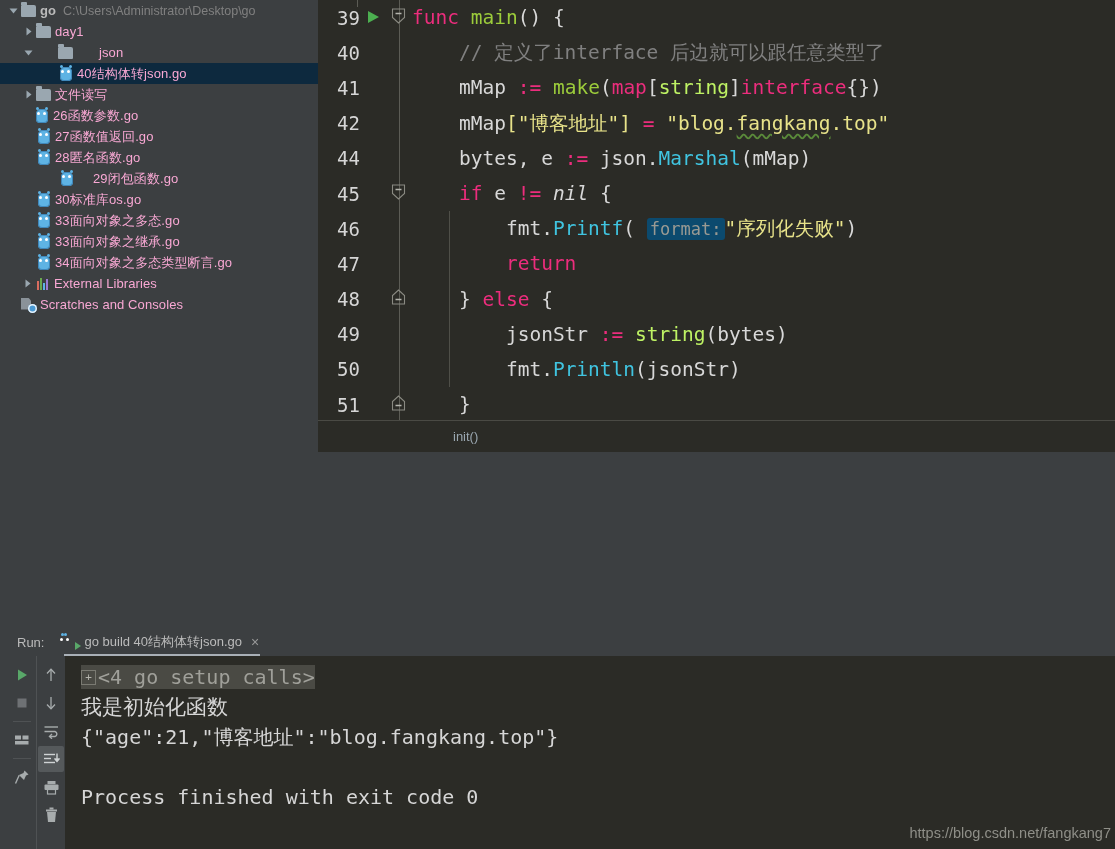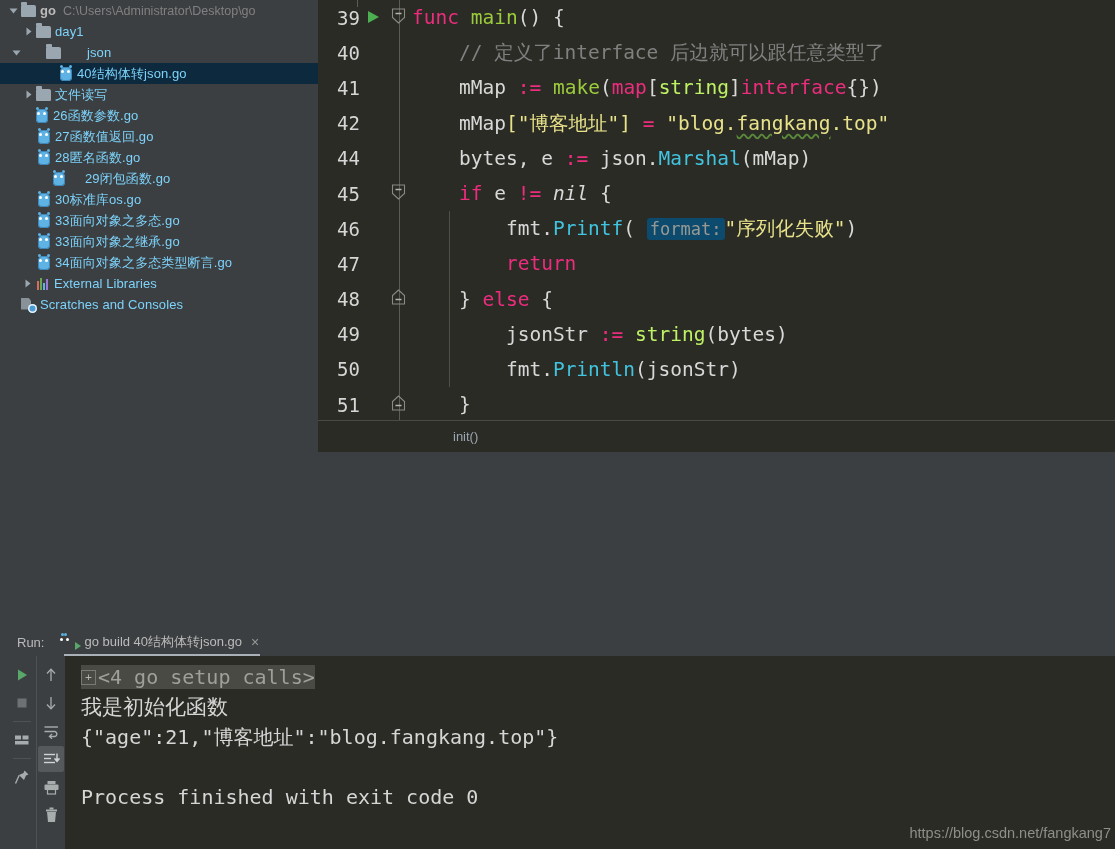--- a/index.html
+++ b/index.html
@@ -40,21 +40,21 @@
     flex: 0 0 13px;
     display: flex; align-items: center; justify-content: center;
   }
   .arrow svg { display: block; }
   .tree-icon {
     width: 17px; height: 16px;
     flex: 0 0 17px;
     display: flex; align-items: center; justify-content: center;
     margin-right: 3px;
   }
-  .tree-label { color: #7dd3fc; font-size: 13px; letter-spacing: 0.1px; }
+  .tree-label { color: #f9a8d4; font-size: 13px; letter-spacing: 0.1px; }
   .tree-label.bold { font-weight: bold; color: #bbbbbb; }
   .tree-sub { color: #808080; font-size: 12.5px; margin-left: 7px; }
 
   
   .folder {
     width: 15px; height: 12px;
     background: #9aa7b0;
     border-radius: 1px 2px 1px 1px;
     position: relative;
   }
@@ -290,21 +290,21 @@
             <span class="arrow">
               <svg width="9" height="9" viewBox="0 0 9 9">
                 <polygon points="2.5,0.5 7.5,4.5 2.5,8.5" fill="#9aa7b0"></polygon>
               </svg>
             </span>
             <span class="tree-icon">
               <span class="folder"></span>
             </span>
             <span class="tree-label">day1</span>
           </div>
-          <div class="tree-row" style="padding-left: 10px; gap: 22px;">
+          <div class="tree-row" style="padding-left: 22px; gap: 22px;">
             <span class="arrow">
               <svg width="9" height="9" viewBox="0 0 9 9">
                 <polygon points="0.5,2.5 8.5,2.5 4.5,7.5" fill="#9aa7b0"></polygon>
               </svg>
             </span>
             <span class="tree-icon">
               <span class="folder"></span>
             </span>
             <span class="tree-label">json</span>
           </div>
@@ -360,21 +360,21 @@
             <span class="tree-icon">
               <span class="gopher">
                 <span class="ear l"></span>
                 <span class="ear r"></span>
                 <span class="eye l"></span>
                 <span class="eye r"></span>
               </span>
             </span>
             <span class="tree-label">28匿名函数.go</span>
           </div>
-          <div class="tree-row" style="padding-left: 22px; gap: 15px;">
+          <div class="tree-row" style="padding-left: 30px; gap: 15px;">
             <span class="arrow"></span>
             <span class="tree-icon">
               <span class="gopher">
                 <span class="ear l"></span>
                 <span class="ear r"></span>
                 <span class="eye l"></span>
                 <span class="eye r"></span>
               </span>
             </span>
             <span class="tree-label">29闭包函数.go</span>

